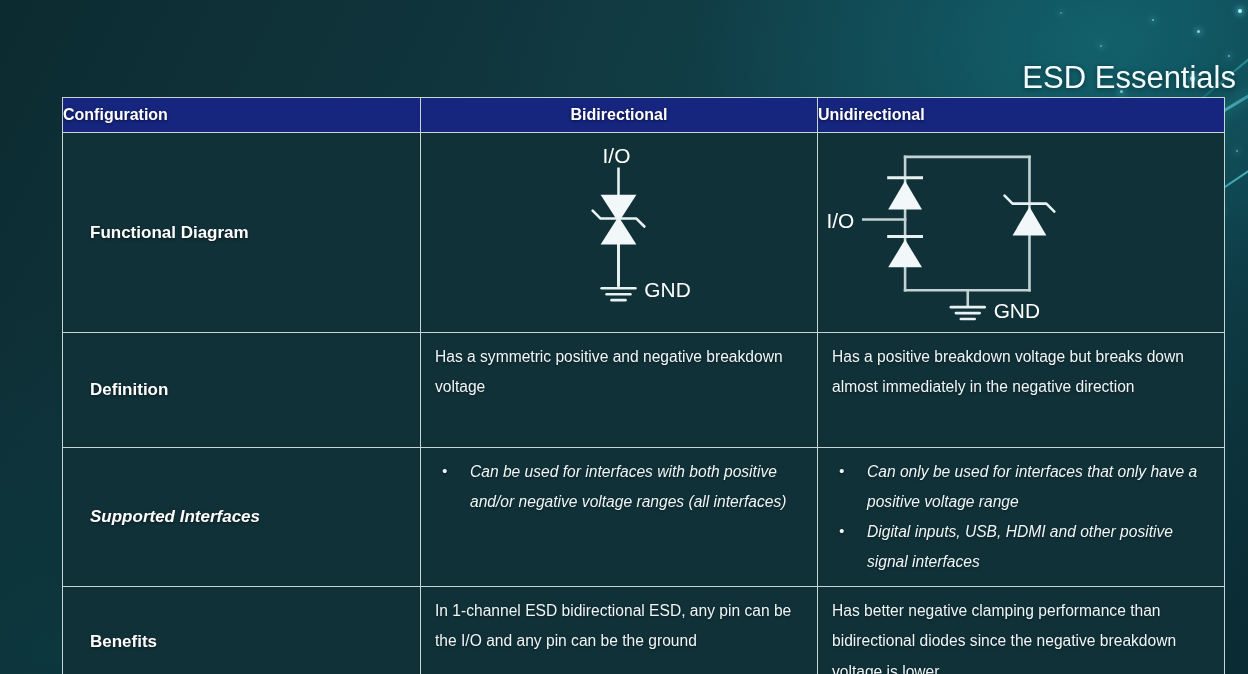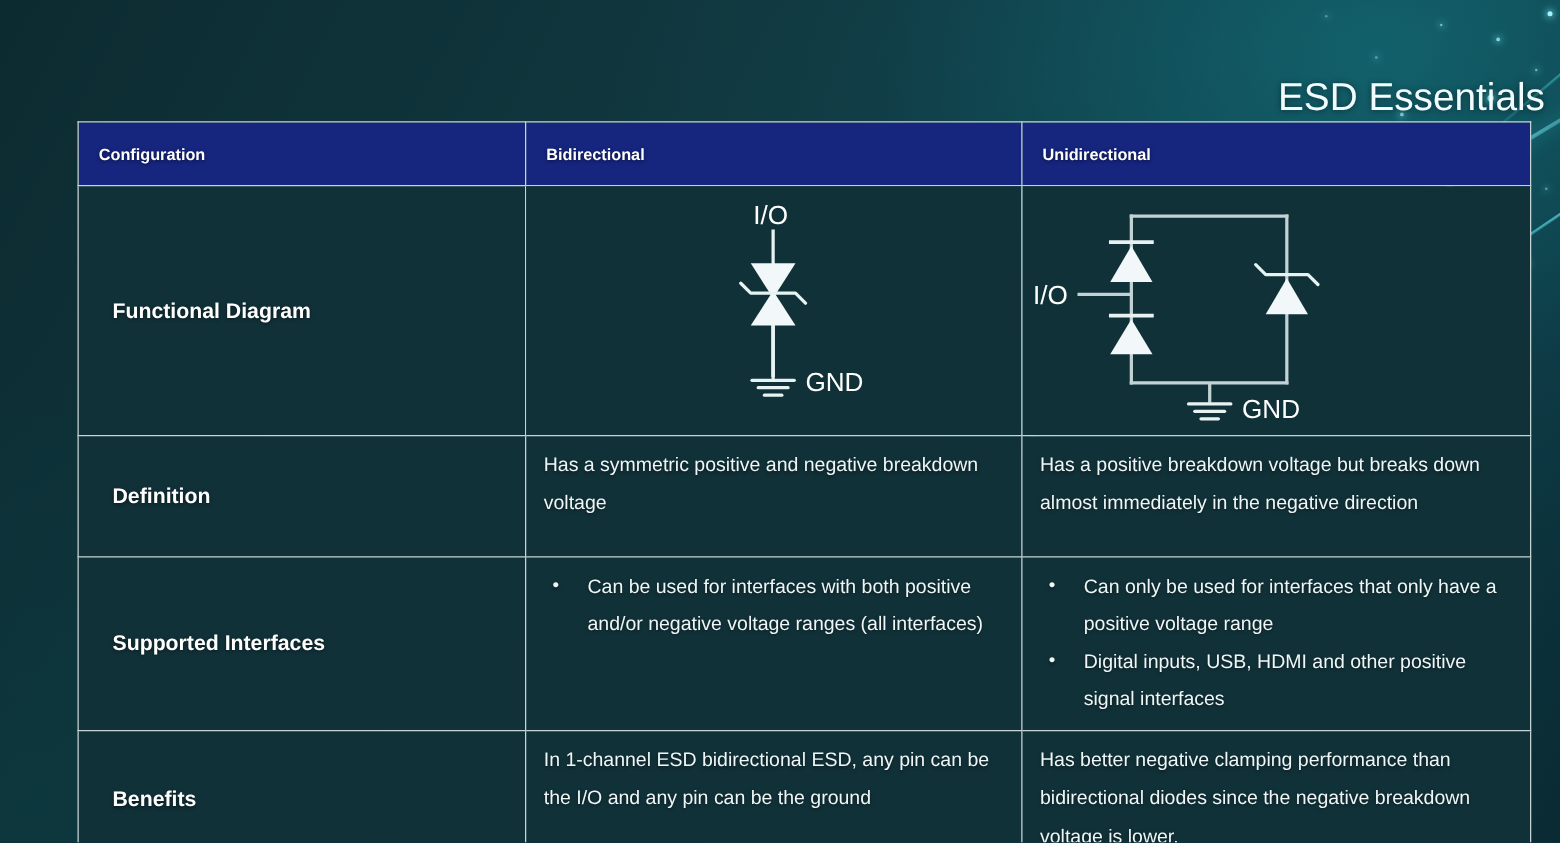--- a/index.html
+++ b/index.html
@@ -108,28 +108,28 @@
     table-layout: fixed;
   }
   .comparison-table td, .comparison-table th {
     border: 1.6px solid #c7d4d6;
     vertical-align: middle;
     background: #113138;
   }
   .comparison-table thead th {
     background: #16257e;
     color: #ffffff;
-    font-size: 13px;
+    font-size: 16px;
     font-weight: 700;
-    height: 51px;
-    padding: 0 16px;
+    height: 35px;
+    padding: 0 0;
     text-shadow: 0 1px 3px rgba(0,0,0,0.5);
   }
   th.col-config { text-align: left; width: 358px; }
-  th.col-bidi   { text-align: left; width: 397px; margin-left: 32px; }
+  th.col-bidi   { text-align: center; width: 397px; margin-left: 32px; }
   th.col-uni    { text-align: left; width: 407px; }
 
   td.row-label {
     color: #ffffff;
     font-size: 17px;
     font-weight: 700;
     padding: 0 0 0 27px;
     text-shadow: 0 1px 3px rgba(0,0,0,0.5);
   }
   td.cell-text {
@@ -140,22 +140,22 @@
     vertical-align: top;
     text-shadow: 0 1px 3px rgba(0,0,0,0.45);
   }
   td.cell-diagram {
     height: 200px;
     padding: 0;
     position: relative;
     overflow: hidden;
   }
   tr.row-diagram td.row-label { height: 200px; }
-  tr.row-definition td { height: 97px; }
-  tr.row-interfaces td { height: 118px; }
+  tr.row-definition td { height: 115px; }
+  tr.row-interfaces td { height: 118px; font-style: italic; }
   tr.row-benefits   td { height: 97px; }
 
   
   ul.bullets { list-style: none; }
   ul.bullets li {
     position: relative;
     padding-left: 35px;
     margin: 0;
   }
   ul.bullets li::before {

